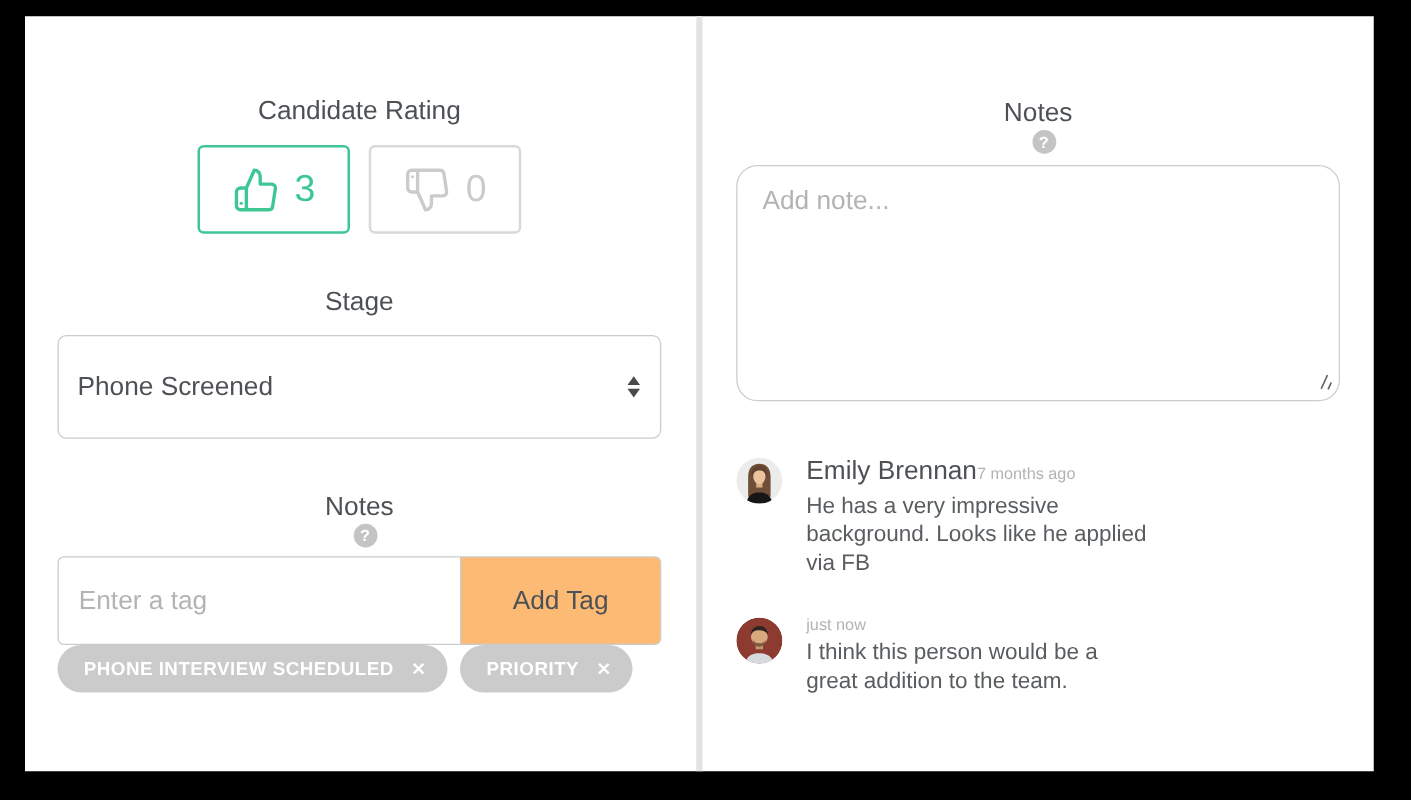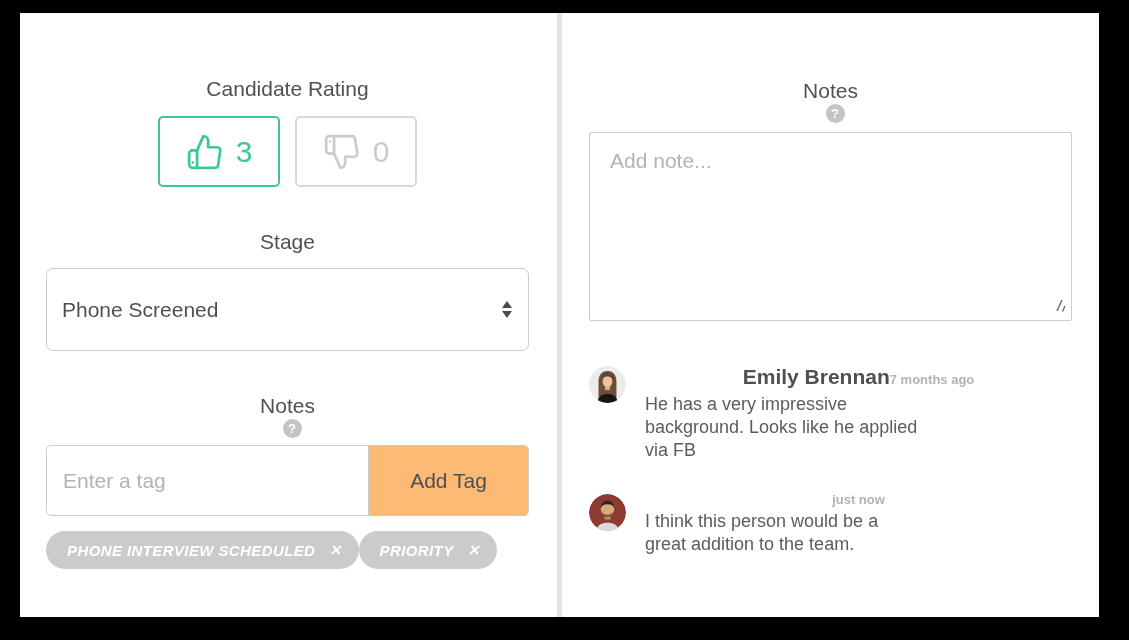--- a/index.html
+++ b/index.html
@@ -58,48 +58,48 @@
     flex:1;min-width:0;border:1px solid #ccc;border-radius:5px 0 0 5px;
     font-size:21px;color:#4d5155;padding:0 16px;font-family:inherit;outline:none;
     box-sizing:border-box;
   }
   .tag-input::placeholder{color:#b3b3b3;}
   .add-tag-btn{
     width:161px;margin-left:-1px;border:1px solid #ccc;border-radius:0 5px 5px 0;
     background:#fdba74;font-size:21px;color:#4d5155;cursor:pointer;
     font-family:inherit;
   }
-  .pill-row{display:flex;margin-top:15px;font-style:italic;}
+  .pill-row{display:flex;gap:10px;}
   .pill{
     height:38px;border-radius:19px;background:#cbcbcb;color:#fff;
     display:flex;align-items:center;gap:14px;padding:0 17px 0 21px;
     font-size:15px;font-weight:600;letter-spacing:.4px;white-space:nowrap;
   }
   .pill-x{font-size:14px;font-weight:700;cursor:pointer;line-height:1;}
 
   
   .notes-label{margin-top:64px;}
   .note-box{position:relative;margin-top:9px;}
   .note-textarea{
     width:100%;height:189px;box-sizing:border-box;border:1px solid #ccc;
-    border-radius:2px;padding:16px 20px;font-size:21px;color:#3b82f6;
+    border-radius:17px;padding:16px 20px;font-size:21px;color:#3b82f6;
     font-family:inherit;resize:none;outline:none;display:block;
   }
   .note-textarea::placeholder{color:#b3b3b3;}
   .resize-handle{position:absolute;right:6px;bottom:9px;}
 
   .note{display:flex;margin-top:43px;}
   .note + .note{margin-top:30px;}
   .avatar{
     width:37px;height:37px;border-radius:50%;overflow:hidden;flex:0 0 37px;
     margin-top:2px;
   }
   .avatar svg{display:block;width:37px;height:37px;}
   .note-main{flex:1;margin-left:19px;min-width:0;}
-  .note-head{display:flex;justify-content:center;align-items:baseline;font-weight:bold;}
+  .note-head{display:flex;justify-content:flex-start;align-items:baseline;}
   .note-author{font-size:21px;color:#4d5155;line-height:26px;}
   .note-time{font-size:13px;color:#b3b3b3;}
   .note-text{
     margin-top:3px;font-size:18px;line-height:23px;color:#595d60;
     white-space:pre-line;max-width:315px;
   }
 </style>
 </head>
 <body>
 

